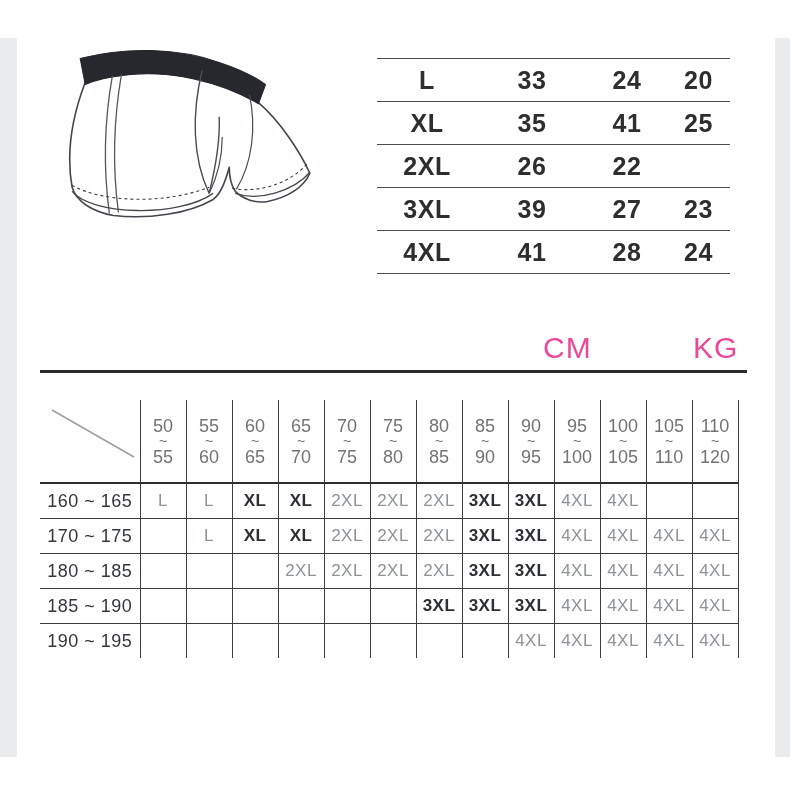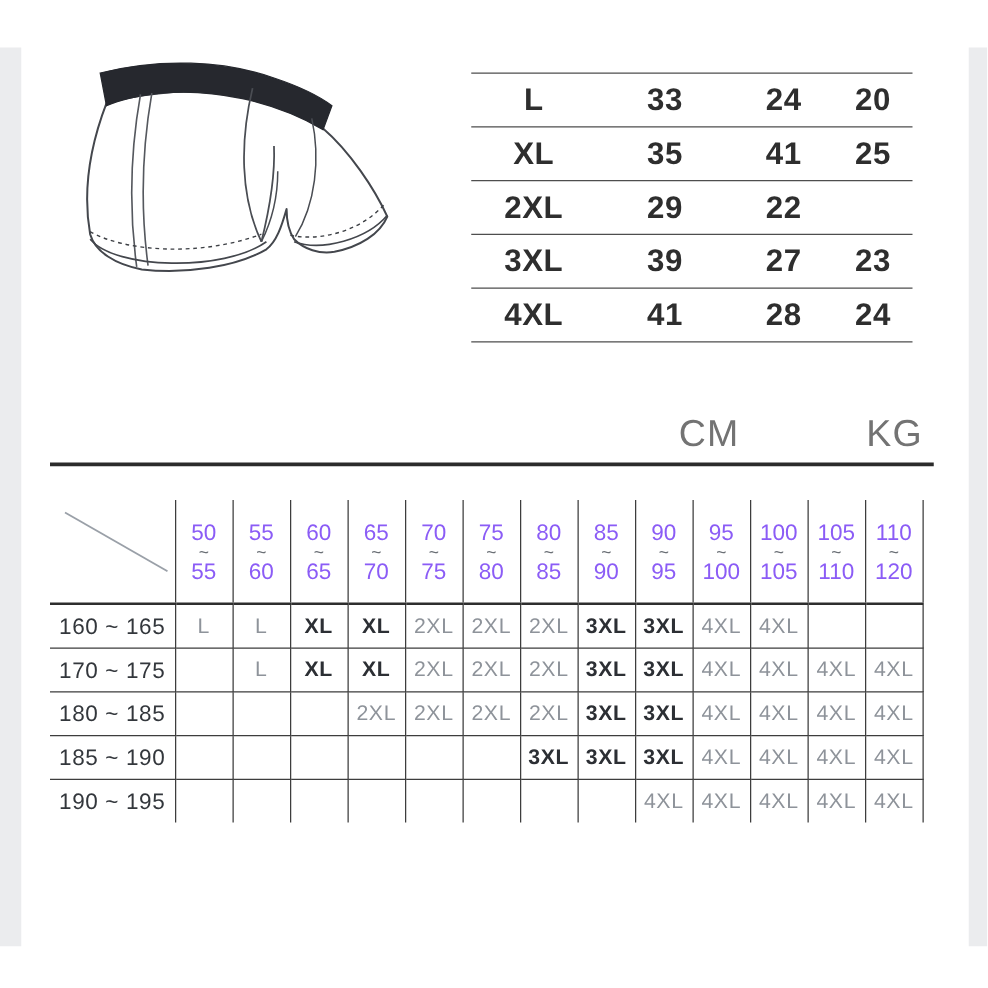--- a/index.html
+++ b/index.html
@@ -13,36 +13,36 @@
   .boxer{position:absolute;left:58px;top:40px;width:272px;height:202px;}
 
   
   .top-table{position:absolute;left:377px;top:58px;width:353px;}
   .tt-row{display:grid;grid-template-columns:100px 110px 80px 63px;height:42px;
           align-items:center;border-top:1.5px solid #4e4e4e;}
   .tt-row:last-child{border-bottom:1.5px solid #4e4e4e;}
   .tt-cell{text-align:center;font-size:25px;font-weight:bold;color:#2e2e2e;letter-spacing:.5px;}
 
   
-  .unit{position:absolute;top:331px;font-size:30px;color:#737373;letter-spacing:1px;}
+  .unit{position:absolute;top:331px;font-size:30px;color:#ec4899;letter-spacing:1px;}
   .unit-cm{left:543px;}
   .unit-kg{left:693px;}
   .rule{position:absolute;left:40px;top:370px;width:707px;height:3px;background:#2b2b2b;}
 
   
   .matrix{position:absolute;left:40px;top:400px;border-collapse:collapse;table-layout:fixed;width:698px;}
   .matrix td{padding:0;margin:0;text-align:center;vertical-align:middle;
              border-right:1px solid #3d3d3d;}
   .mx-head td{height:82px;border-bottom:2px solid #2e2e2e;}
   .mx-row td{height:34px;border-bottom:1px solid #3d3d3d;}
   .mx-row:last-child td{border-bottom:none;}
   .corner{position:relative;}
   .corner svg{position:absolute;left:0;top:0;}
   .hrow{font-size:18px;color:#33373c;letter-spacing:.5px;}
-  .wtop,.wbot{font-size:18px;line-height:20px;color:#8b5cf6;}
+  .wtop,.wbot{font-size:18px;line-height:20px;color:#737373;}
   .wtil{font-size:14px;line-height:11px;color:#6a6f75;}
   .sz{font-size:17px;color:#8e939a;letter-spacing:.5px;}
   .sz.dk{color:#2c2f34;font-weight:bold;}
 </style>
 </head>
 <body>
 
 <div class="canvas">
 
   <div class="strip strip-left"></div>
@@ -75,21 +75,21 @@
       <div class="tt-cell">20</div>
     </div>
     <div class="tt-row">
       <div class="tt-cell">XL</div>
       <div class="tt-cell">35</div>
       <div class="tt-cell">41</div>
       <div class="tt-cell">25</div>
     </div>
     <div class="tt-row">
       <div class="tt-cell">2XL</div>
-      <div class="tt-cell">29</div>
+      <div class="tt-cell">26</div>
       <div class="tt-cell">22</div>
     </div>
     <div class="tt-row">
       <div class="tt-cell">3XL</div>
       <div class="tt-cell">39</div>
       <div class="tt-cell">27</div>
       <div class="tt-cell">23</div>
     </div>
     <div class="tt-row">
       <div class="tt-cell">4XL</div>

